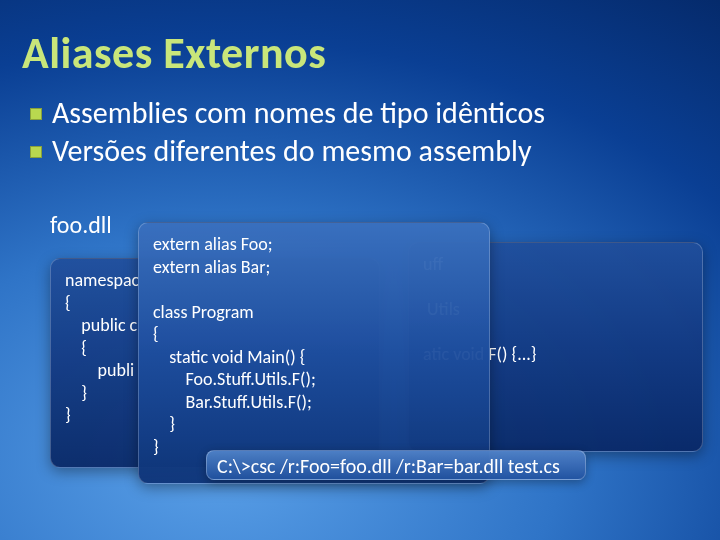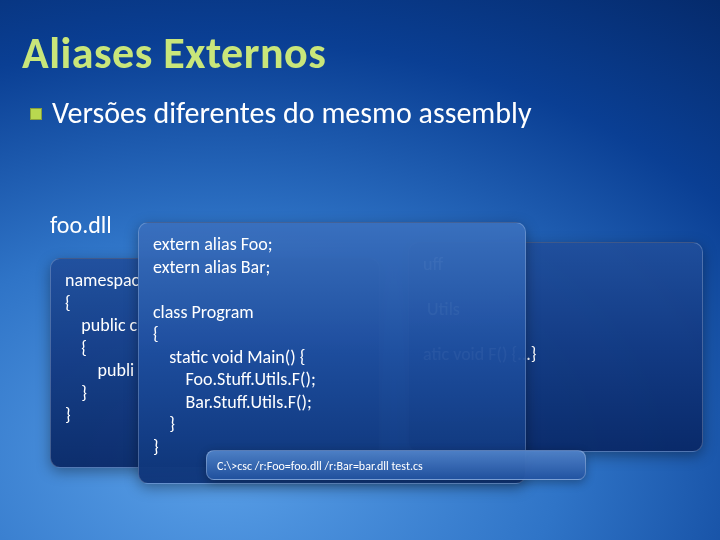--- a/index.html
+++ b/index.html
@@ -65,51 +65,52 @@
   .panel-left {
     left: 50px; top: 258px;
     width: 330px; height: 210px;
   }
   .panel-right {
     left: 408px; top: 242px;
     width: 295px; height: 210px;
   }
   .panel-front {
     left: 138px; top: 222px;
-    width: 388px; height: 262px;
+    width: 352px; height: 262px;
     background: linear-gradient(to bottom,
                 rgba(58,112,190,0.96) 0%,
                 rgba(30,78,158,0.96) 50%,
                 rgba(14,52,120,0.96) 100%);
     z-index: 3;
   }
   .cmd-bubble {
     position: absolute;
     left: 206px; top: 450px;
     width: 380px; height: 30px;
     border-radius: 8px;
     border: 1px solid rgba(255,255,255,0.25);
     background: linear-gradient(to bottom,
                 rgba(80,130,200,0.95) 0%,
                 rgba(34,82,160,0.95) 100%);
     box-shadow: 0 3px 10px rgba(0,0,0,0.3);
-    font-size: 12px;
+    font-size: 20px;
     line-height: 30px;
     padding: 0 10px;
     color: #fff;
     z-index: 5;
     white-space: pre;
   }
 </style>
 </head>
 <body>
 
 <h1 class="title">Aliases Externos</h1>
 
 <ul class="bullets">
+  <li>Assemblies com nomes de tipo idênticos</li>
   <li>Versões diferentes do mesmo assembly</li>
 </ul>
 
 <div class="label-foo">foo.dll</div>
 
 <div class="panel panel-left">namespac
 {
     public c
     {
         publi

